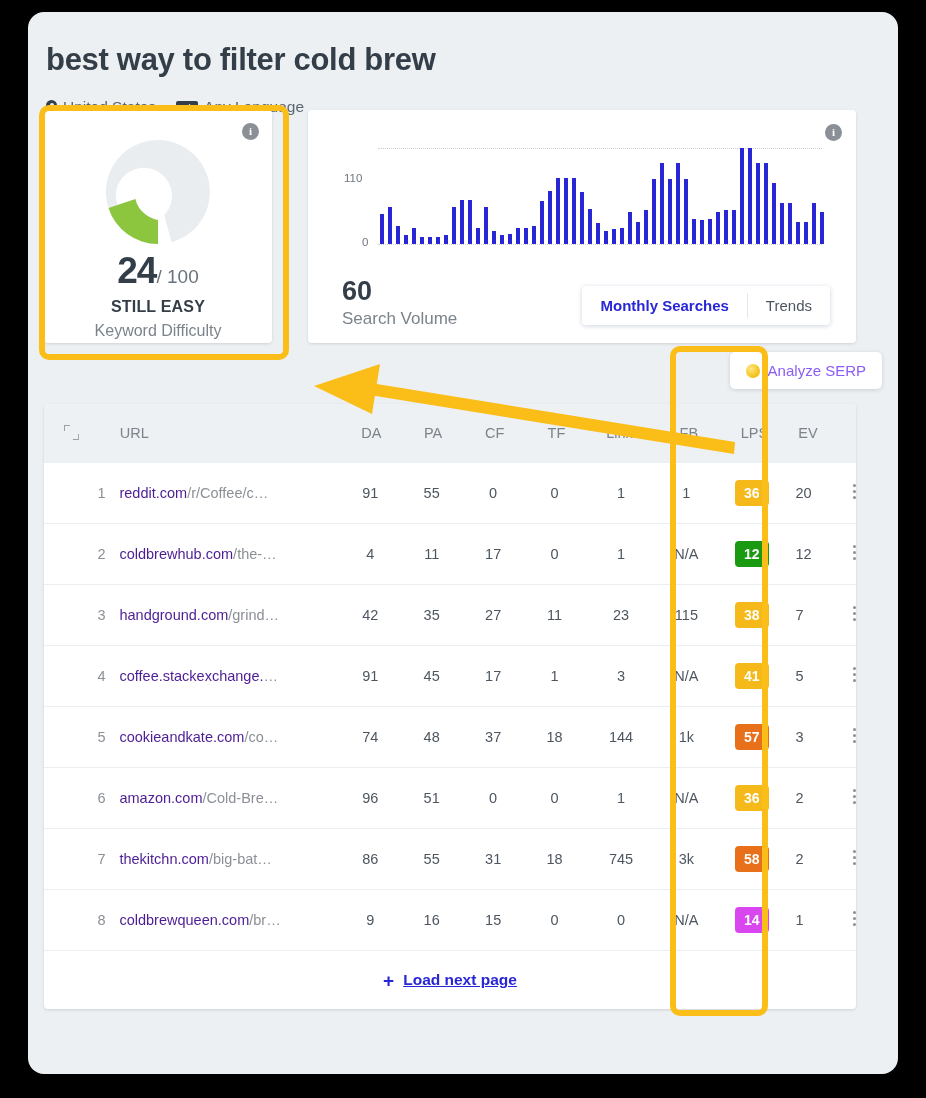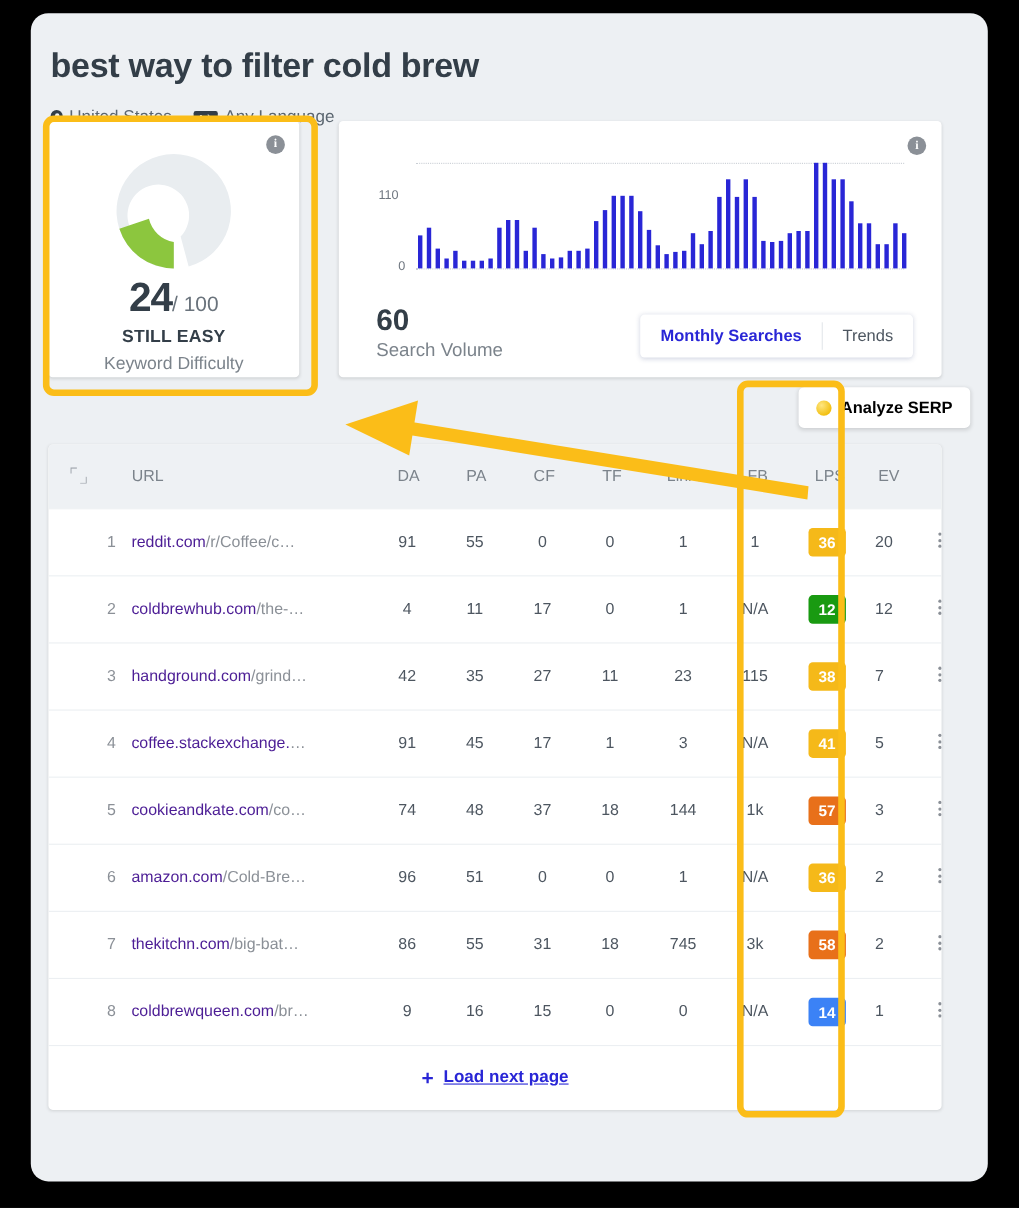--- a/index.html
+++ b/index.html
@@ -58,21 +58,21 @@
 
   
   .serp-h{position:absolute;left:18px;top:353px;display:flex;align-items:baseline;gap:12px;}
   .serp-h b{font-size:23px;font-weight:bold;color:#333e48;}
   .justnow{font-size:14.5px;color:#8b9097;display:flex;align-items:center;gap:5px;}
   .clk{display:inline-block;width:13px;height:13px;border:1.5px solid #9aa0a7;border-radius:50%;position:relative;}
   .clk:after{content:"";position:absolute;left:4.5px;top:2px;width:1.3px;height:4.5px;background:#9aa0a7;}
   .analyze{position:absolute;right:16px;top:340px;background:#fff;border-radius:5px;padding:10px 16px;
            box-shadow:0 1px 4px rgba(0,0,0,.14);display:flex;align-items:center;gap:8px;cursor:pointer;}
   .coin{width:14px;height:14px;border-radius:50%;background:radial-gradient(circle at 35% 32%,#ffe680,#f2c013 70%);}
-  .analyze span{color:#000000;font-size:15px;font-weight:bold;}
+  .analyze span{color:#8b5cf6;font-size:15px;font-weight:normal;}
 
   .table{position:absolute;left:16px;top:392px;width:812px;background:#fff;border-radius:4px;
          box-shadow:0 1px 3px rgba(0,0,0,.12);overflow:hidden;}
   .thead{display:flex;align-items:center;height:58px;background:#eef1f4;font-size:14.5px;color:#7b838b;}
   .trow{display:flex;align-items:center;height:60px;border-top:1px solid #eceff2;font-size:14.5px;color:#4d5660;}
   .c-exp{width:40px;text-align:center;}
   .c-rank{width:22px;text-align:right;color:#8b9097;}
   .c-url{width:222px;padding-left:14px;white-space:nowrap;overflow:hidden;}
   .c-url a{color:#4c1d95;text-decoration:none;}
   .c-url i{font-style:normal;color:#8b9097;}
@@ -332,21 +332,21 @@
           <div class="trow">
             <div class="c-exp"></div>
             <div class="c-rank">8</div>
             <div class="c-url"><a>coldbrewqueen.com</a><i>/br…</i></div>
             <div class="c-n">9</div>
             <div class="c-n">16</div>
             <div class="c-n">15</div>
             <div class="c-n">0</div>
             <div class="c-links">0</div>
             <div class="c-fb">N/A</div>
-            <div class="c-lps"><span class="badge" style="background:#3b82f6">14</span></div>
+            <div class="c-lps"><span class="badge" style="background:#d946ef">14</span></div>
             <div class="c-ev">1</div>
             <div class="c-dot"><span class="kebab"><i></i><i></i><i></i></span></div>
           </div>
         </div>
     <div class="tfoot">
       <span class="plus">+</span>
       <a>Load next page</a>
     </div>
   </div>
 

